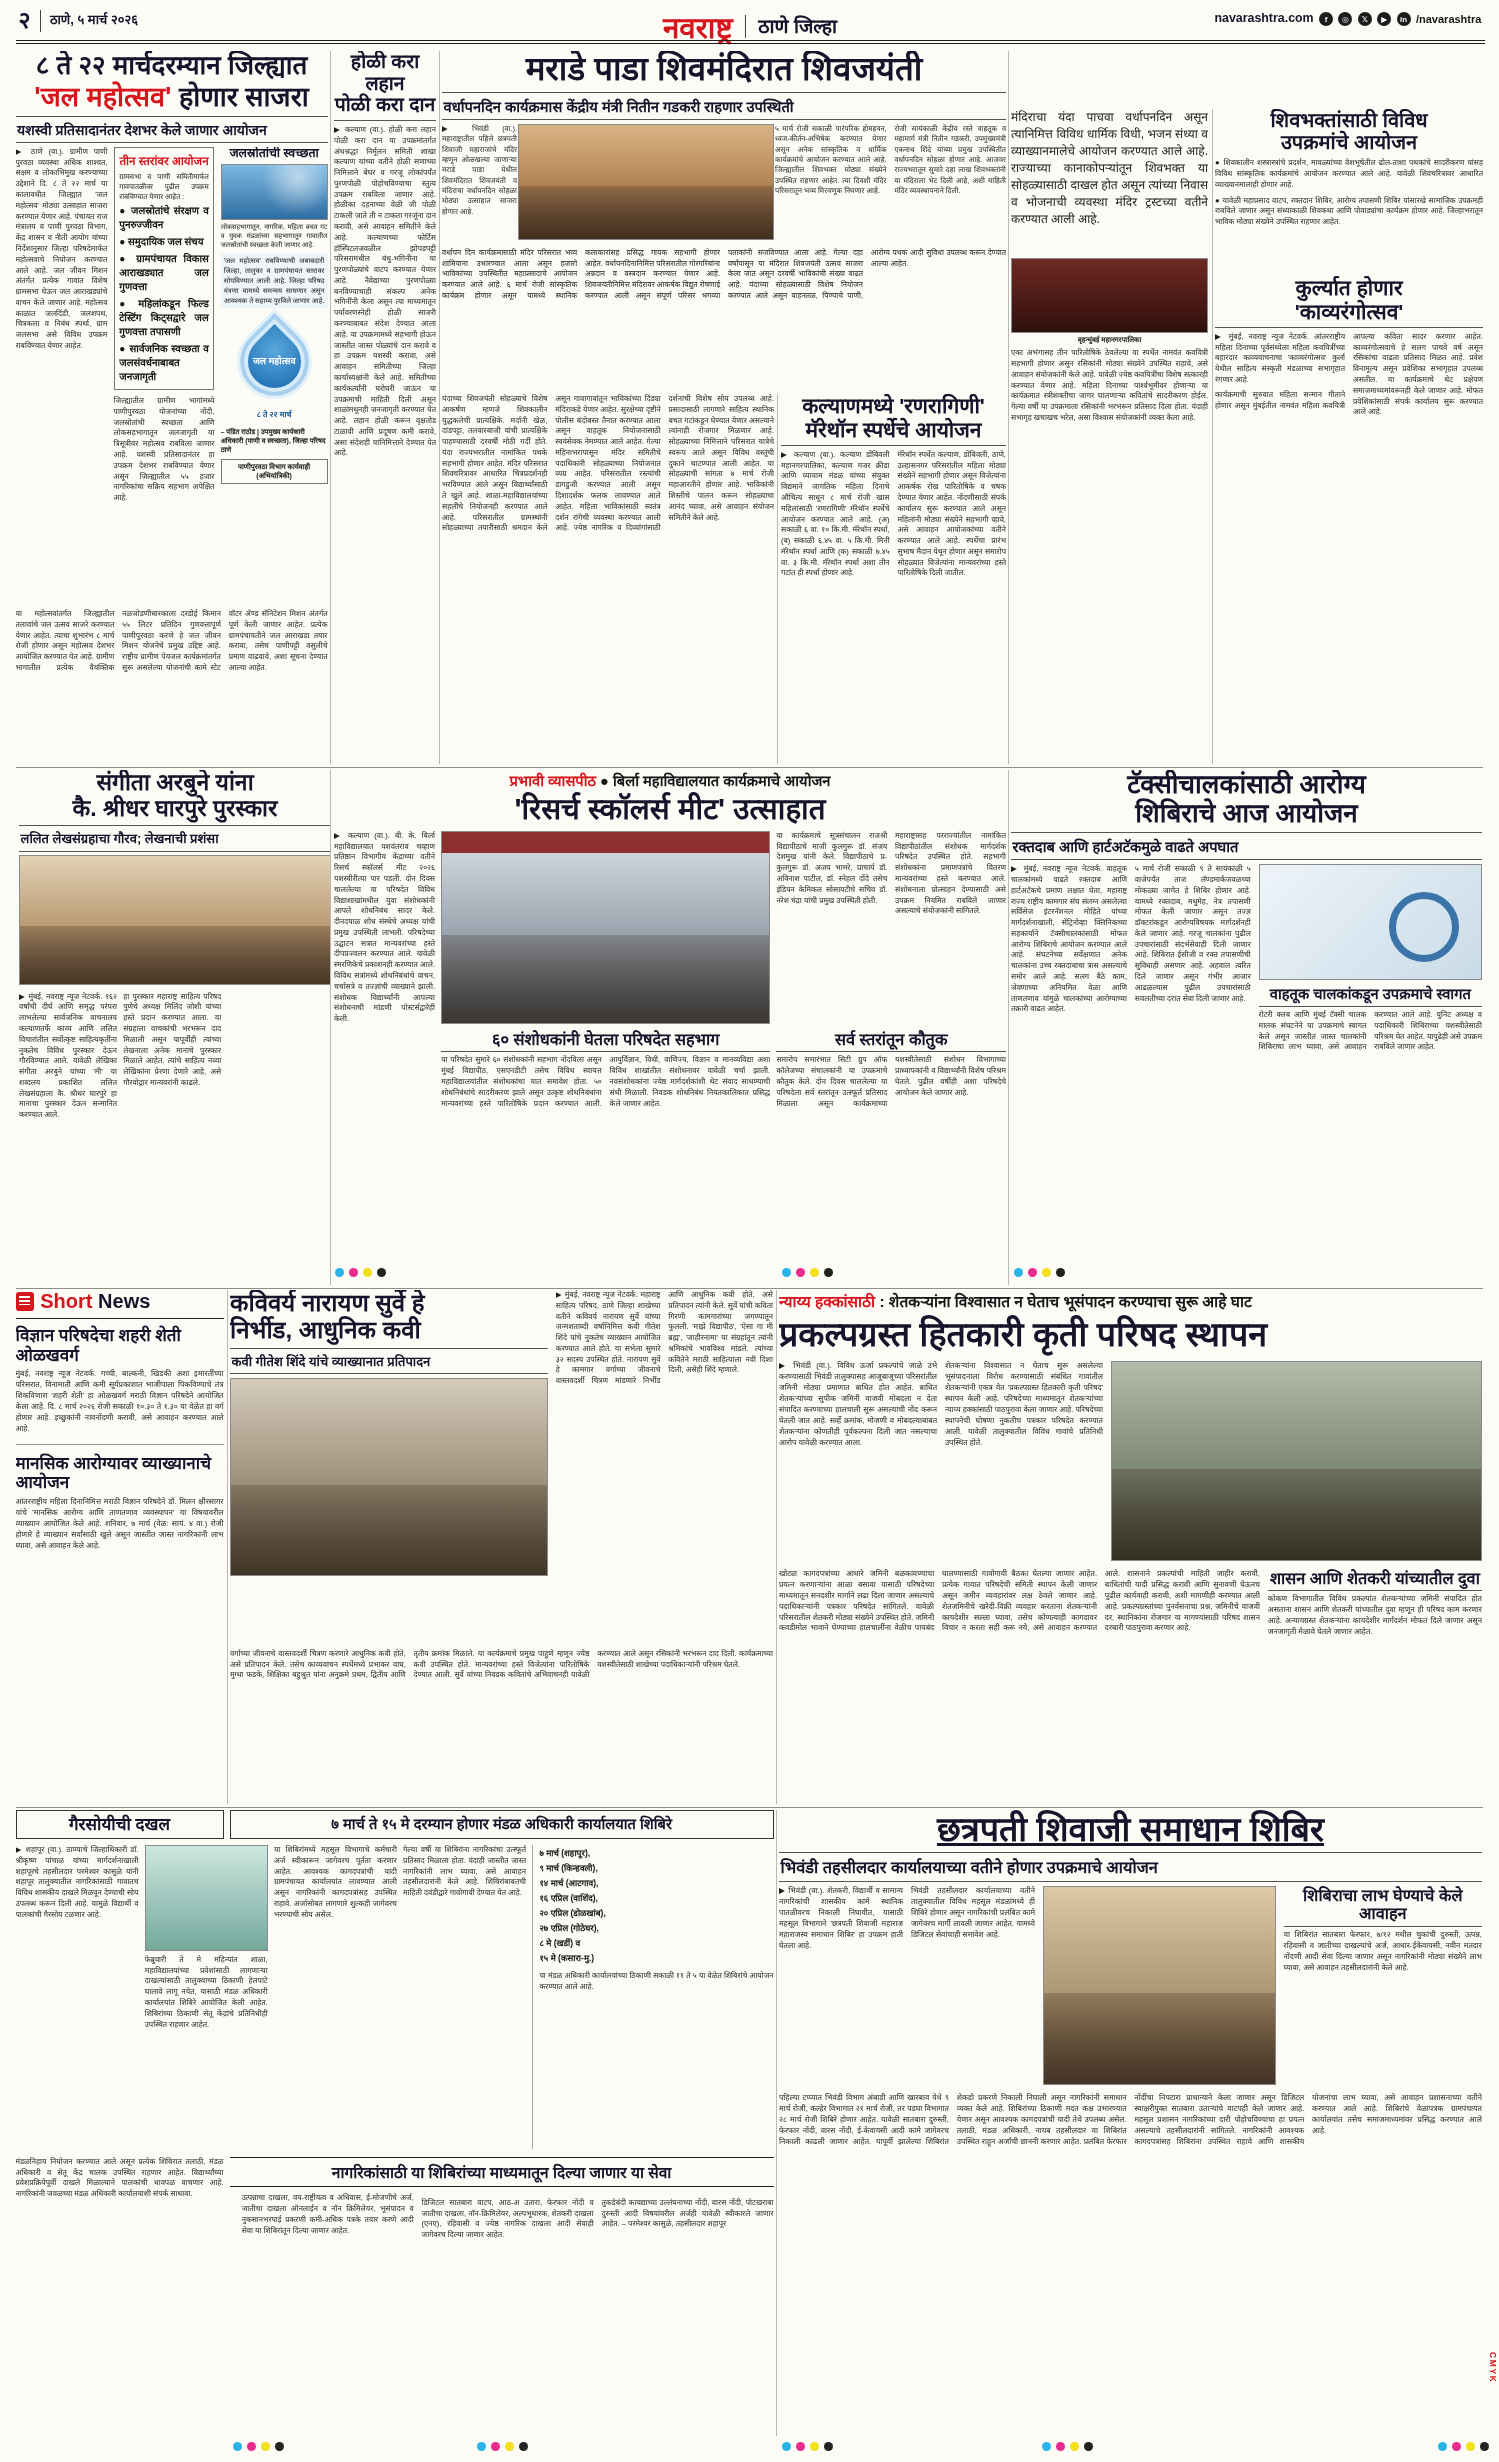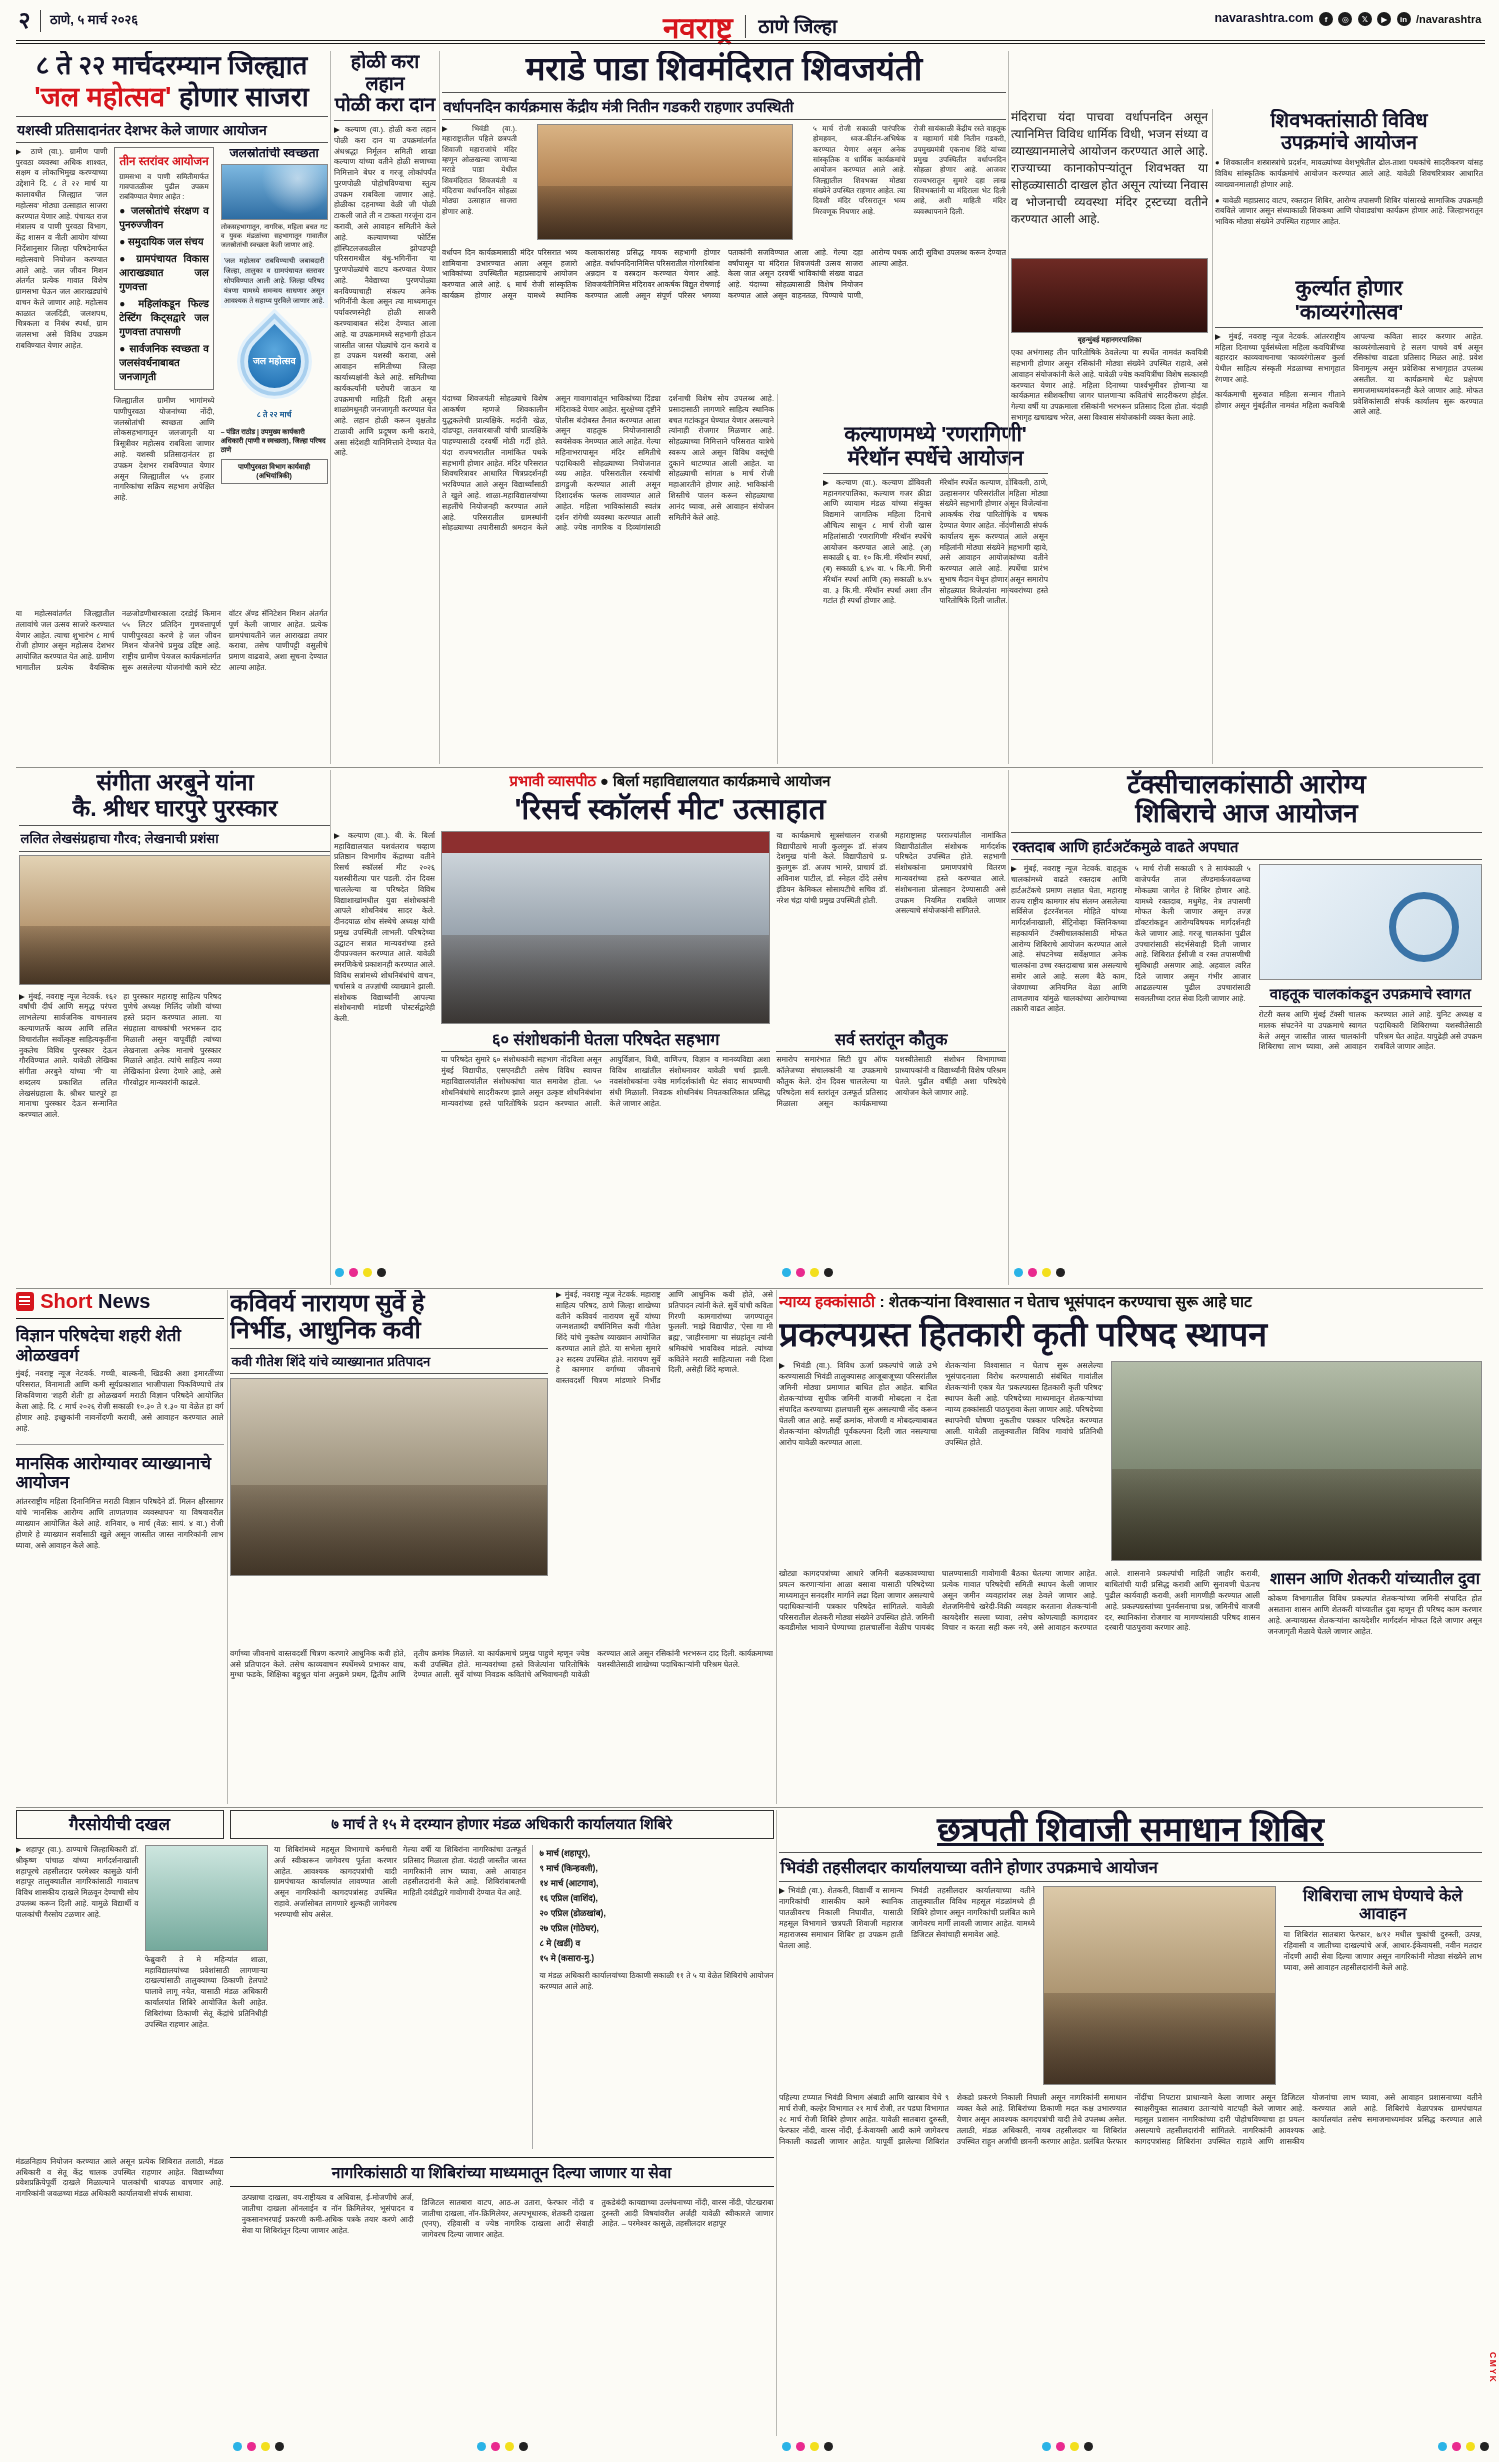--- a/index.html
+++ b/index.html
@@ -129,21 +129,21 @@
   <div class="abs" style="left:334px; top:51px; width:102px; height:714px; overflow:hidden;">
     <div class="hl center" style="font-size:19.4px;">होळी करा लहान</div>
     <div class="hl center" style="font-size:19.4px;">पोळी करा दान</div>
     <div style="border-top:0.8px solid #555; margin:3.9px 0;"></div>
     <p class="bt" style="font-size:7.6px;">▶ कल्याण (वा.). होळी करा लहान पोळी करा दान या उपक्रमांतर्गत अंधश्रद्धा निर्मूलन समिती शाखा कल्याण यांच्या वतीने होळी सणाच्या निमित्ताने बेघर व गरजू लोकांपर्यंत पुरणपोळी पोहोचविण्याचा स्तुत्य उपक्रम राबविला जाणार आहे. होळीका दहनाच्या वेळी जी पोळी टाकली जाते ती न टाकता गरजूंना दान करावी, असे आवाहन समितीने केले आहे. कल्याणच्या फोर्टिस हॉस्पिटलजवळील झोपडपट्टी परिसरामधील बंधु-भगिनींना या पुरणपोळ्यांचे वाटप करण्यात येणार आहे. नैवेद्याच्या पुरणपोळ्या बनविण्याचाही संकल्प अनेक भगिनींनी केला असून त्या माध्यमातून पर्यावरणस्नेही होळी साजरी करण्याबाबत संदेश देण्यात आला आहे. या उपक्रमामध्ये सहभागी होऊन जास्तीत जास्त पोळ्यांचे दान करावे व हा उपक्रम यशस्वी करावा, असे आवाहन समितीच्या जिल्हा कार्याध्यक्षांनी केले आहे. समितीच्या कार्यकर्त्यांनी घरोघरी जाऊन या उपक्रमाची माहिती दिली असून शाळांमधूनही जनजागृती करण्यात येत आहे. लहान होळी करून वृक्षतोड टाळावी आणि प्रदूषण कमी करावे, असा संदेशही यानिमित्ताने देण्यात येत आहे.</p>
   </div>
 
   <div class="abs" style="left:442px; top:51px; width:564px; height:340px; overflow:hidden;">
     <div class="hl center" style="font-size:33px;">मराडे पाडा शिवमंदिरात शिवजयंती</div>
     <div class="subhead" style="font-size:14.7px;">वर्धापनदिन कार्यक्रमास केंद्रीय मंत्री नितीन गडकरी राहणार उपस्थिती</div>
-    <div style="display:flex; gap:20px; height:118px;">
+    <div style="display:flex; gap:1px; height:118px;">
       <div style="width:75px;">
         <p class="bt" style="font-size:7.3px;">▶ भिवंडी (वा.). महाराष्ट्रातील पहिले छत्रपती शिवाजी महाराजांचे मंदिर म्हणून ओळखल्या जाणाऱ्या मराडे पाडा येथील शिवमंदिरात शिवजयंती व मंदिराचा वर्धापनदिन सोहळा मोठ्या उत्साहात साजरा होणार आहे.</p>
       </div>
       <div class="ph ph-marade ph-people" style="width:256px; height:116px;"></div>
       <div style="flex:1;">
         <div class="cols-2" style="height:116px; overflow:hidden;">
           <p class="bt" style="font-size:7.3px;">५ मार्च रोजी सकाळी पारंपरिक होमहवन, ध्वज-कीर्तन-अभिषेक करण्यात येणार असून अनेक सांस्कृतिक व धार्मिक कार्यक्रमांचे आयोजन करण्यात आले आहे. जिल्ह्यातील शिवभक्त मोठ्या संख्येने उपस्थित राहणार आहेत. त्या दिवशी मंदिर परिसरातून भव्य मिरवणूक निघणार आहे.</p>
           <p class="bt" style="font-size:7.3px;">रोजी सायंकाळी केंद्रीय रस्ते वाहतूक व महामार्ग मंत्री नितीन गडकरी, उपमुख्यमंत्री एकनाथ शिंदे यांच्या प्रमुख उपस्थितीत वर्धापनदिन सोहळा होणार आहे. आजवर राज्यभरातून सुमारे दहा लाख शिवभक्तांनी या मंदिराला भेट दिली आहे, अशी माहिती मंदिर व्यवस्थापनाने दिली.</p>
         </div>
       </div>
@@ -179,21 +179,21 @@
       <p class="bt" style="font-size:7.6px;">कार्यक्रमाची सुरुवात महिला सन्मान गीताने होणार असून मुंबईतील नामवंत महिला कवयित्री आपल्या कविता सादर करणार आहेत. काव्यरंगोत्सवाचे हे सलग पाचवे वर्ष असून रसिकांचा वाढता प्रतिसाद मिळत आहे. प्रवेश विनामूल्य असून प्रवेशिका सभागृहात उपलब्ध असतील. या कार्यक्रमाचे थेट प्रक्षेपण समाजमाध्यमांवरूनही केले जाणार आहे. मोफत प्रवेशिकांसाठी संपर्क कार्यालय सुरू करण्यात आले आहे.</p>
     </div>
   </div>
 
   <div class="abs" style="left:442px; top:394px; width:332px; height:370px; overflow:hidden;">
     <div class="cols-3" style="height:370px; overflow:hidden;">
       <p class="bt" style="font-size:7.6px;">यंदाच्या शिवजयंती सोहळ्याचे विशेष आकर्षण म्हणजे शिवकालीन युद्धकलेची प्रात्यक्षिके. मर्दानी खेळ, दांडपट्टा, तलवारबाजी यांची प्रात्यक्षिके पाहण्यासाठी दरवर्षी मोठी गर्दी होते. यंदा राज्यभरातील नामांकित पथके सहभागी होणार आहेत. मंदिर परिसरात शिवचरित्रावर आधारित चित्रप्रदर्शनही भरविण्यात आले असून विद्यार्थ्यांसाठी ते खुले आहे. शाळा-महाविद्यालयांच्या सहलींचे नियोजनही करण्यात आले आहे. परिसरातील ग्रामस्थांनी सोहळ्याच्या तयारीसाठी श्रमदान केले असून गावागावांतून भाविकांच्या दिंड्या मंदिराकडे येणार आहेत. सुरक्षेच्या दृष्टीने पोलीस बंदोबस्त तैनात करण्यात आला असून वाहतूक नियोजनासाठी स्वयंसेवक नेमण्यात आले आहेत. गेल्या महिनाभरापासून मंदिर समितीचे पदाधिकारी सोहळ्याच्या नियोजनात व्यग्र आहेत. परिसरातील रस्त्यांची डागडुजी करण्यात आली असून दिशादर्शक फलक लावण्यात आले आहेत. महिला भाविकांसाठी स्वतंत्र दर्शन रांगेची व्यवस्था करण्यात आली आहे. ज्येष्ठ नागरिक व दिव्यांगांसाठी दर्शनाची विशेष सोय उपलब्ध आहे. प्रसादासाठी लागणारे साहित्य स्थानिक बचत गटांकडून घेण्यात येणार असल्याने त्यांनाही रोजगार मिळणार आहे. सोहळ्याच्या निमित्ताने परिसरात यात्रेचे स्वरूप आले असून विविध वस्तूंची दुकाने थाटण्यात आली आहेत. या सोहळ्याची सांगता ७ मार्च रोजी महाआरतीने होणार आहे. भाविकांनी शिस्तीचे पालन करून सोहळ्याचा आनंद घ्यावा, असे आवाहन संयोजन समितीने केले आहे.</p>
     </div>
   </div>
 
-  <div class="abs" style="left:823px; top:394px; width:225px; height:370px; overflow:hidden;margin-top:28px;">
+  <div class="abs" style="left:781px; top:394px; width:225px; height:370px; overflow:hidden;">
     <div class="hl center" style="font-size:21px;">कल्याणमध्ये 'रणरागिणी'</div>
     <div class="hl center" style="font-size:21px;">मॅरेथॉन स्पर्धेचे आयोजन</div>
     <div style="border-top:0.8px solid #555; margin:3.9px 0;"></div>
     <div class="cols-2" style="height:311px; overflow:hidden;">
       <p class="bt" style="font-size:7.6px;">▶ कल्याण (वा.). कल्याण डोंबिवली महानगरपालिका, कल्याण गजर क्रीडा आणि व्यायाम मंडळ यांच्या संयुक्त विद्यमाने जागतिक महिला दिनाचे औचित्य साधून ८ मार्च रोजी खास महिलांसाठी 'रणरागिणी' मॅरेथॉन स्पर्धेचे आयोजन करण्यात आले आहे. (अ) सकाळी ६ वा. १० कि.मी. मॅरेथॉन स्पर्धा, (ब) सकाळी ६.४५ वा. ५ कि.मी. मिनी मॅरेथॉन स्पर्धा आणि (क) सकाळी ७.४५ वा. ३ कि.मी. मॅरेथॉन स्पर्धा अशा तीन गटांत ही स्पर्धा होणार आहे.</p>
       <p class="bt" style="font-size:7.6px;">मॅरेथॉन स्पर्धेत कल्याण, डोंबिवली, ठाणे, उल्हासनगर परिसरांतील महिला मोठ्या संख्येने सहभागी होणार असून विजेत्यांना आकर्षक रोख पारितोषिके व चषक देण्यात येणार आहेत. नोंदणीसाठी संपर्क कार्यालय सुरू करण्यात आले असून महिलांनी मोठ्या संख्येने सहभागी व्हावे, असे आवाहन आयोजकांच्या वतीने करण्यात आले आहे. स्पर्धेचा प्रारंभ सुभाष मैदान येथून होणार असून समारोप सोहळ्यात विजेत्यांना मान्यवरांच्या हस्ते पारितोषिके दिली जातील.</p>
     </div>
   </div>
 
   <div class="abs" style="left:19px; top:770px; width:312px; height:515px; overflow:hidden;">

